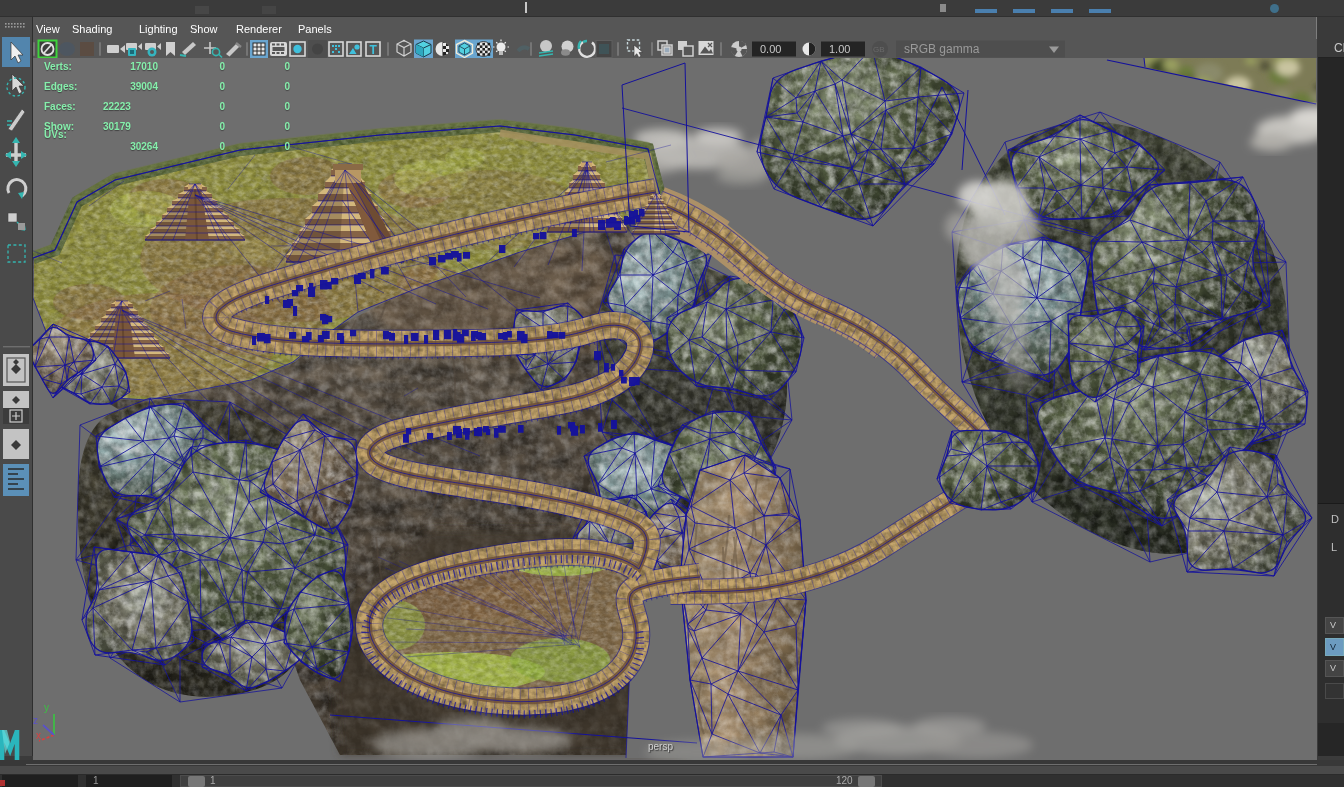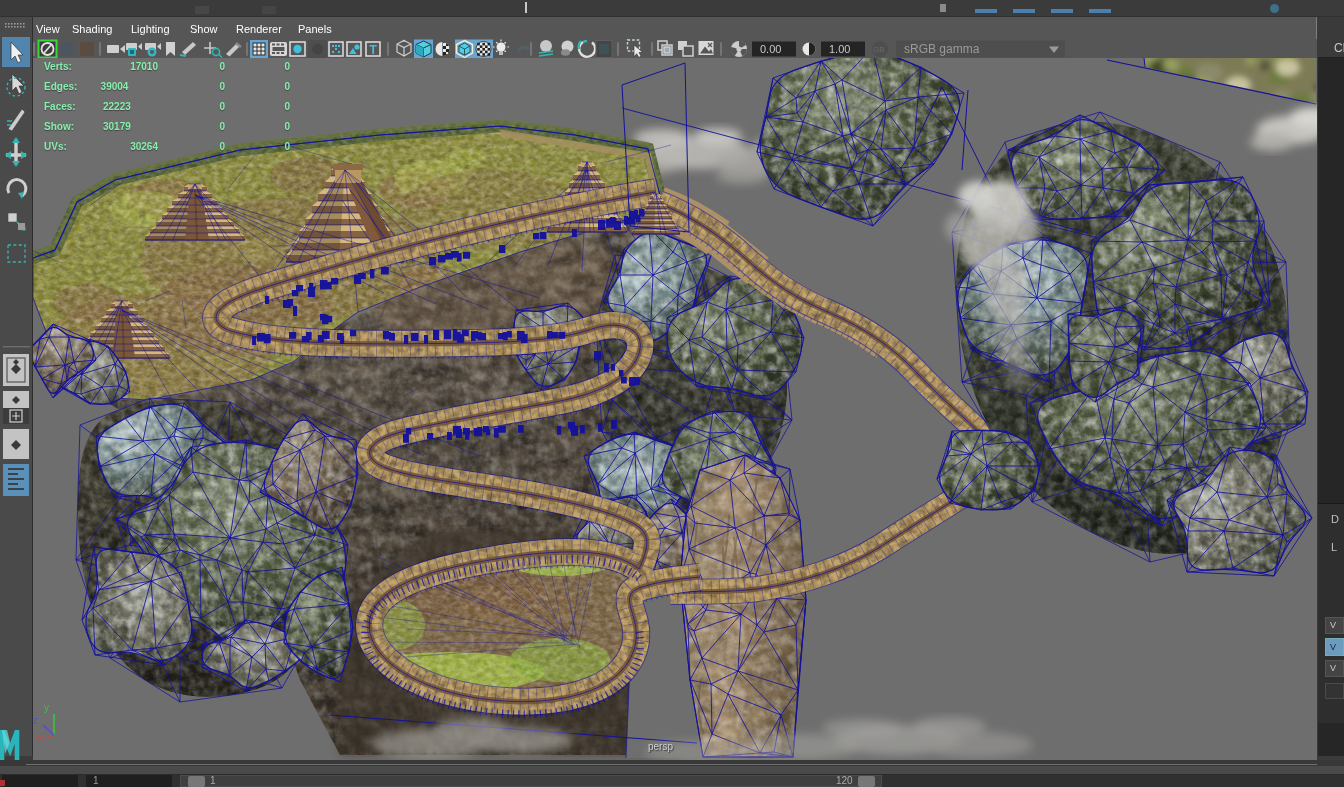--- a/index.html
+++ b/index.html
@@ -75,21 +75,21 @@
 <svg class="abs" style="left:0px;top:728px" width="20" height="36" xmlns="http://www.w3.org/2000/svg">
     <g stroke="#2ab5bc" stroke-width="4.6" fill="none">
       <path d="M2,2 L2,34 M2,3 L10,22 L17,3 M17,2 L17,34"></path>
     </g>
     <path d="M2,2 L7,2 L10,14 L5,26 Z" fill="#67dede" opacity="0.7"></path>
   </svg>
 <div class="abs" id="vp">
     <div class="abs" id="vpmenu">
       <span style="left:3px">View</span>
       <span style="left:39px">Shading</span>
-      <span style="left:98px">Lighting</span>
+      <span style="left:106px">Lighting</span>
       <span style="left:157px">Show</span>
       <span style="left:203px">Renderer</span>
       <span style="left:265px">Panels</span>
     </div>
     <svg class="abs" style="left:0;top:22px" width="1284" height="20" xmlns="http://www.w3.org/2000/svg">
       <rect width="1284" height="20" fill="#565656"></rect>
       <rect x="0" y="3" width="2" height="14" rx="1" fill="#757575"></rect>
       <rect x="5.5" y="1.5" width="18" height="17" fill="#3c3c3c" stroke="#3fd23c" stroke-width="2"></rect>
       <circle cx="14.5" cy="10" r="6" fill="none" stroke="#e0e0e0" stroke-width="1.8"></circle>
       <path d="M11,14 L19,5" stroke="#e0e0e0" stroke-width="1.8"></path>
@@ -1025,32 +1025,32 @@
       <text x="36" y="739" font-size="10" fill="#d84040">x</text>
       <text x="33" y="724" font-size="10" fill="#5a52c8">z</text>
     </g>
   </svg>
 <div class="abs" style="left:33px;top:17px;width:1284px;height:739px;pointer-events:none">
     <div class="hud" style="left:11px;top:44px">Verts:</div>
     <div class="hud" style="left:70px;top:44px;width:55px;text-align:right">17010</div>
     <div class="hud" style="left:160px;top:44px;width:32px;text-align:right">0</div>
     <div class="hud" style="left:225px;top:44px;width:32px;text-align:right">0</div>
     <div class="hud" style="left:11px;top:64px">Edges:</div>
-    <div class="hud" style="left:54px;top:64px;width:55px;text-align:center">39004</div>
+    <div class="hud" style="left:70px;top:64px;width:55px;text-align:right">39004</div>
     <div class="hud" style="left:160px;top:64px;width:32px;text-align:right">0</div>
     <div class="hud" style="left:225px;top:64px;width:32px;text-align:right">0</div>
     <div class="hud" style="left:11px;top:84px">Faces:</div>
     <div class="hud" style="left:70px;top:84px;width:55px;text-align:left">22223</div>
     <div class="hud" style="left:160px;top:84px;width:32px;text-align:right">0</div>
     <div class="hud" style="left:225px;top:84px;width:32px;text-align:right">0</div>
     <div class="hud" style="left:11px;top:104px">Show:</div>
     <div class="hud" style="left:70px;top:104px;width:55px;">30179</div>
     <div class="hud" style="left:160px;top:104px;width:32px;text-align:right">0</div>
     <div class="hud" style="left:225px;top:104px;width:32px;text-align:right">0</div>
-    <div class="hud" style="left:11px;top:124px">UVs:</div>
+    <div class="hud" style="left:11px;top:112px">UVs:</div>
     <div class="hud" style="left:70px;top:124px;width:55px;text-align:right">30264</div>
     <div class="hud" style="left:160px;top:124px;width:32px;text-align:right">0</div>
     <div class="hud" style="left:225px;top:124px;width:32px;text-align:right">0</div>
     <div class="abs" style="left:615px;top:724px;color:#d0d0d0;font-size:10px;font-weight:normal;text-shadow:1px 1px 1px #333">persp</div>
   </div>
 <div class="abs" id="rightpanel">
     <div class="abs" style="left:0;top:0;width:26px;height:41px;background:#3a3a3a;border-bottom:1px solid #222"></div>
     <div class="abs" style="left:16px;top:24px;color:#c8c8c8;font-size:12px">Ch</div>
     <div class="abs" style="left:0;top:486px;width:26px;height:220px;background:#2e2e2e;border-top:1px solid #1a1a1a"></div>
     <div class="abs" style="left:13px;top:496px;color:#c0c0c0;font-size:11px">D</div>

